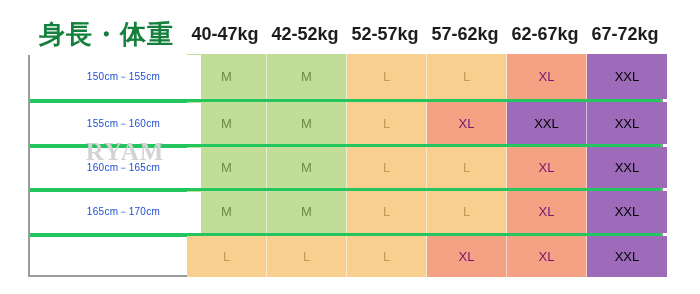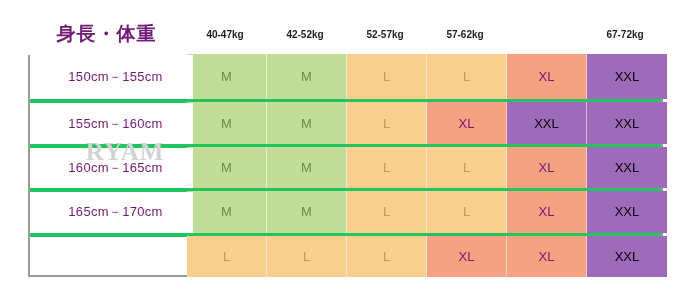--- a/index.html
+++ b/index.html
@@ -33,36 +33,36 @@
   }
   #corner-title {
     position: absolute;
     left: 28px;
     top: 0;
     width: 157px;
     height: 38px;
     display: flex;
     align-items: center;
     justify-content: center;
-    font-size: 19px;
+    font-size: 26px;
     font-weight: bold;
-    color: #701a75;
+    color: #15803d;
     letter-spacing: 1px;
     white-space: nowrap;
     text-align: center;
   }
   .col-header {
     position: absolute;
     top: 0;
     width: 80px;
     height: 38px;
     display: flex;
     align-items: center;
     justify-content: center;
-    font-size: 10px;
+    font-size: 18px;
     font-weight: bold;
     color: #1d1d1d;
     white-space: nowrap;
   }
 
   
   #size-table {
     position: absolute;
     left: 28px;
     top: 55px;
@@ -78,29 +78,29 @@
     height: 44.4px;
     width: 100%;
     box-sizing: border-box;
     border-top: 4px solid #22c55e;
   }
   .t-row:first-child {
     border-top: none;
   }
   .row-label {
     position: absolute;
-    left: 8px;
+    left: 16px;
     top: 0;
     width: 155px;
     height: 100%;
     display: flex;
     align-items: center;
     justify-content: center;
-    font-size: 13px;
-    color: #701a75;
+    font-size: 10px;
+    color: #1d4ed8;
     letter-spacing: 0.3px;
     white-space: nowrap;
     background: #ffffff;
     z-index: 2;
   }
   .cell {
     position: absolute;
     top: -1px;
     width: 80px;
     height: calc(100% + 1px);
@@ -140,20 +140,21 @@
 <body>
 
 <div id="chart-wrap">
 
   <div id="header-row">
     <div id="corner-title">身長・体重</div>
     <div class="col-header" style="left:185px;">40-47kg</div>
     <div class="col-header" style="left:265px;">42-52kg</div>
     <div class="col-header" style="left:345px;">52-57kg</div>
     <div class="col-header" style="left:425px;">57-62kg</div>
+    <div class="col-header" style="left:505px;">62-67kg</div>
     <div class="col-header" style="left:585px;">67-72kg</div>
   </div>
 
   <div id="size-table">
 
     <div class="t-row">
       <div class="row-label">150cm－155cm</div>
       <div class="cell sz-M" style="left:157px;">M</div>
       <div class="cell sz-M" style="left:237px;">M</div>
       <div class="cell sz-L" style="left:317px;">L</div>

